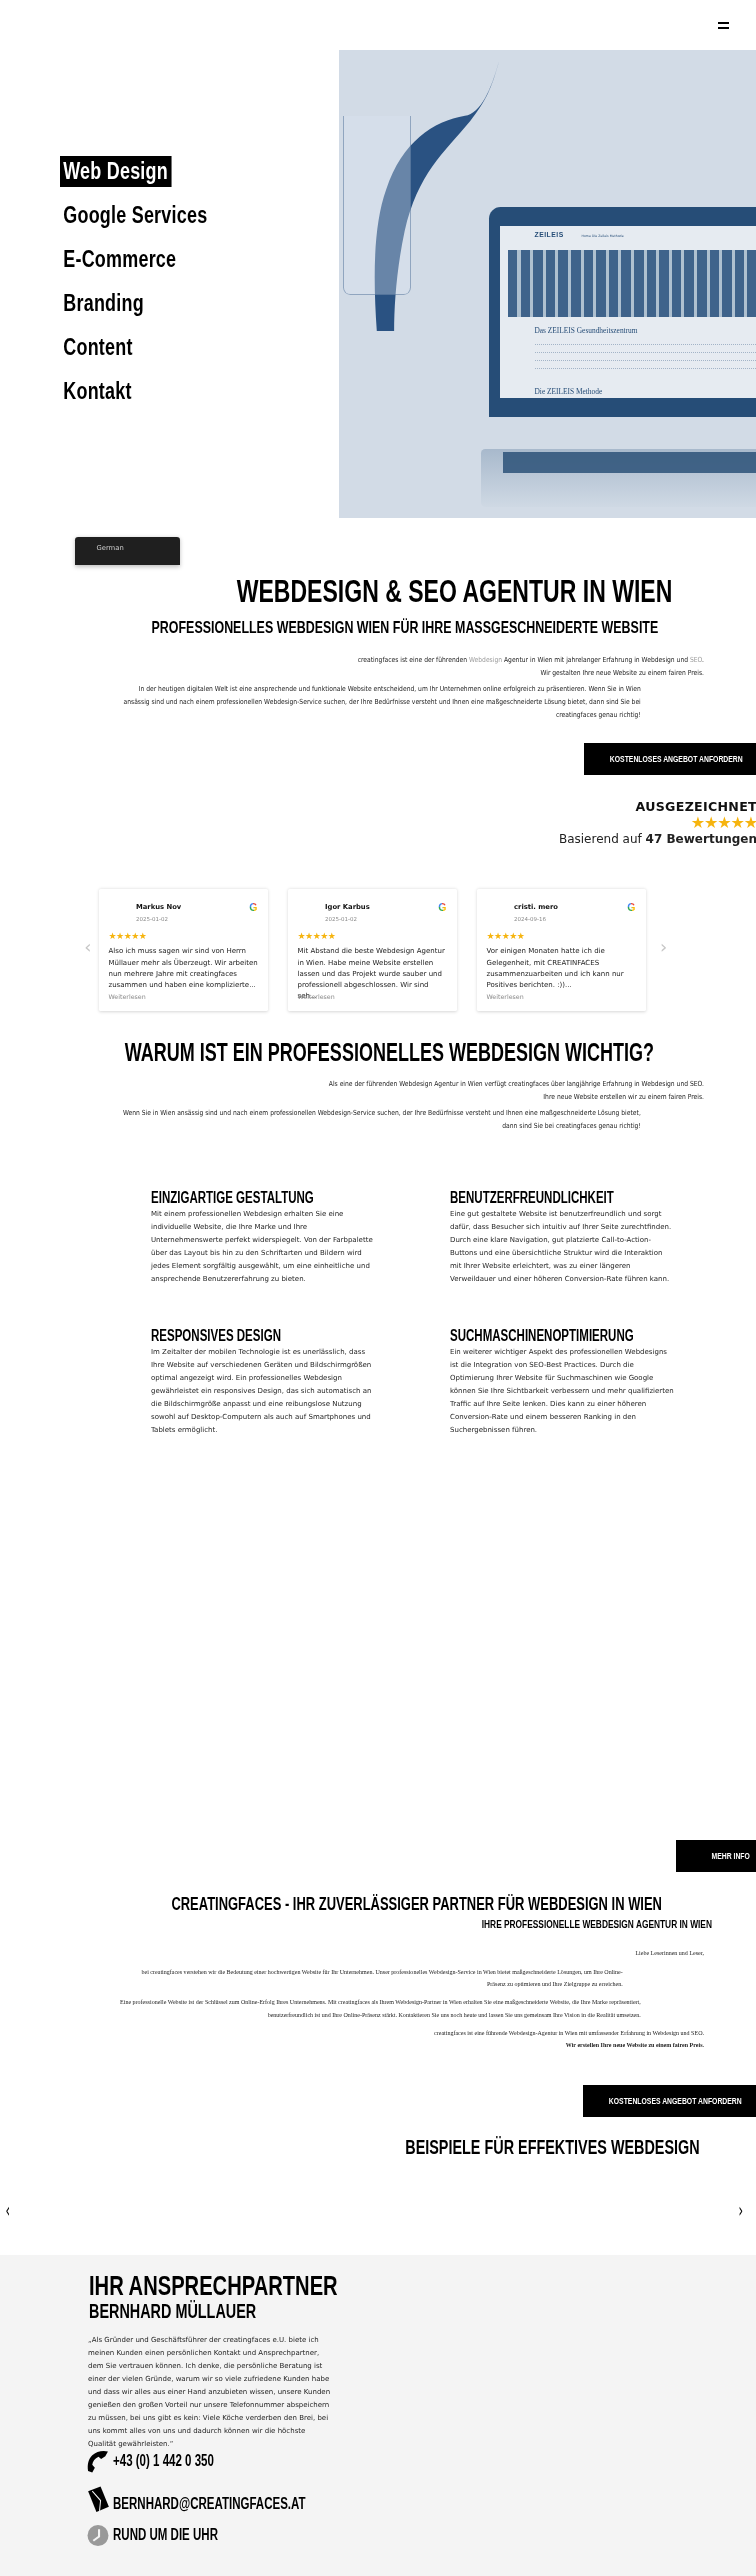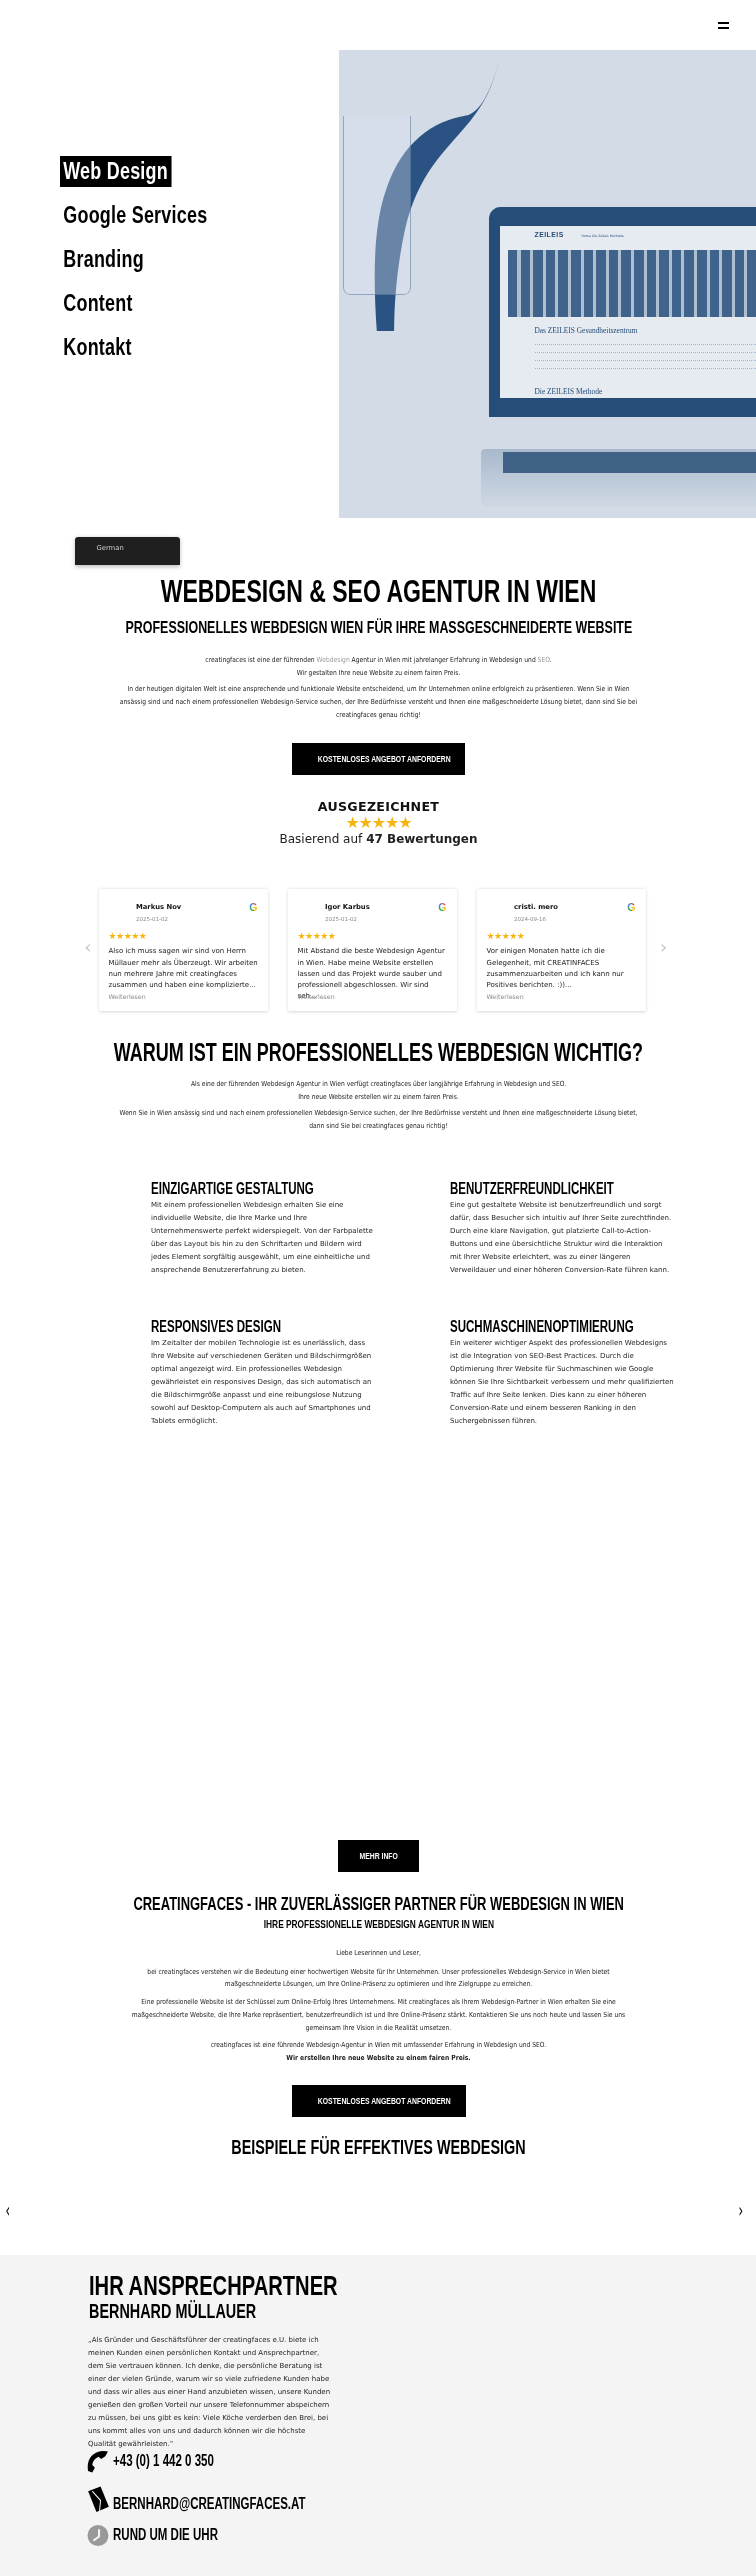--- a/index.html
+++ b/index.html
@@ -30,21 +30,21 @@
   .hero-image .laptop-inner .photo { position: absolute; left: 8.4px; top: 24px; right: 0; height: 67px; background: repeating-linear-gradient(90deg, #2d5580 0 9.5px, #a9bccd 9.5px 12.6px), #2d5580; opacity: 0.9; }
   .hero-image .laptop-inner .h1 { position: absolute; left: 35px; top: 100px; font-family: "Liberation Serif", serif; font-size: 7.4px; color: #264d77; white-space: nowrap; }
   .hero-image .laptop-inner .h2 { position: absolute; left: 35px; top: 161px; font-family: "Liberation Serif", serif; font-size: 7.4px; color: #264d77; white-space: nowrap; }
   .hero-image .laptop-inner .lines { position: absolute; left: 35px; right: 0; height: 0.5px; border-top: 1.1px dotted rgba(38,77,119,0.35); }
   .hero-image .laptop-base { position: absolute; left: 142px; top: 399px; width: 284px; height: 58px; background: linear-gradient(#a8b9cc, #cfd9e4); border-radius: 4.2px 0 0 4.2px; }
   .hero-image .keys { position: absolute; left: 22px; top: 3.2px; right: 0; height: 21px; background: #2c5178; opacity: 0.85; }
 
   
   .lang { position: absolute; left: 75px; top: 537px; width: 105px; height: 28px; background: #1f1f1f; border-radius: 3.2px 3.2px 0 0; box-shadow: 0 1.1px 4.2px rgba(0,0,0,0.25); color: #cfcfcf; font-size: 6.8px; padding: 7.4px 0 0 21.5px; cursor: pointer; }
 
-  .center { position: absolute; left: 0; width: 757px; text-align: center; }
+  .center { position: absolute; left: 0; width: 757px; text-align: right; }
   .h-cond { font-family: "Liberation Sans", sans-serif; font-weight: 700; text-transform: uppercase; display: inline-block; white-space: nowrap; transform: scaleX(0.72); color: #000; }
 
   .title-main { top: 573px; }
   .title-main .h-cond { font-size: 32px; line-height: 37px; }
   .subtitle-main { top: 617px; }
   .subtitle-main .h-cond { font-size: 17.3px; line-height: 21px; }
 
   .para { font-size: 7px; line-height: 12.6px; color: #222; }
   .para p { margin-bottom: 4.2px; }
   .narrow { transform: scaleX(0.86); transform-origin: center; display: block; }
@@ -74,36 +74,36 @@
   .rev-card .g { position: absolute; right: 10.5px; top: 11.6px; font-family: "Liberation Sans", sans-serif; font-weight: 700; font-size: 10.5px; background: conic-gradient(#ea4335 0 25%, #fbbc05 0 50%, #34a853 0 75%, #4285f4 0); -webkit-background-clip: text; background-clip: text; color: transparent; }
   .rev-card .s { position: absolute; left: 9.5px; top: 42px; color: #f6b40e; font-size: 9px; letter-spacing: -0.5px; }
   .rev-card .txt { position: absolute; left: 9.5px; top: 57px; width: 152px; font-size: 7px; line-height: 11.3px; color: #222; }
   .rev-card .more { position: absolute; left: 9.5px; top: 104px; font-size: 6.3px; color: #8a8a8a; cursor: pointer; }
 
   .why-title { top: 1036px; }
   .why-title .h-cond { font-size: 25px; line-height: 32px; }
   .why-text { top: 1078px; }
 
   
-  .feature { position: absolute; width: 226px; }
+  .feature { position: absolute; width: 226px; margin-top: 9px; }
   .feature .fh { font-family: "Liberation Sans", sans-serif; font-weight: 700; font-size: 16px; line-height: 19px; text-transform: uppercase; white-space: nowrap; transform: scaleX(0.72); transform-origin: left center; color: #000; }
   .feature .fp { font-size: 7px; line-height: 13px; color: #1e1e1e; margin-top: 1.1px; }
   .f1 { left: 151px; top: 1179px; }
   .f2 { left: 450px; top: 1179px; }
   .f3 { left: 151px; top: 1317px; }
   .f4 { left: 450px; top: 1317px; }
 
   .more-info { top: 1840px; }
   .more-info .btn { width: 81px; height: 32px; line-height: 32px; font-size: 9.5px; }
 
   .partner-title { top: 1894px; }
   .partner-title .h-cond { font-size: 18px; line-height: 21px; }
   .partner-sub { top: 1917px; }
   .partner-sub .h-cond { font-size: 11.6px; line-height: 13.7px; }
-  .partner-text { top: 1947px; }
+  .partner-text { top: 1947px; font-family: Liberation Serif, serif; }
   .partner-text b { font-weight: 700; }
 
   .cta2 { top: 2085px; }
   .cta2 .btn { width: 174px; height: 32px; line-height: 32px; font-size: 9.5px; }
 
   .examples-title { top: 2135px; }
   .examples-title .h-cond { font-size: 20px; line-height: 24px; }
 
   .slide-arrow { position: absolute; top: 2199px; font-size: 19px; color: #000; cursor: pointer; font-family: "DejaVu Sans", sans-serif; transform: scaleX(0.6); }
   .slide-arrow.left { left: 4.2px; }
@@ -122,20 +122,21 @@
 <body>
 
 <div class="hamburger">
   <span></span>
   <span></span>
 </div>
 
 <nav class="hero-nav">
   <a class="active" href="#"><span class="nav-label">Web Design</span></a>
   <a href="#"><span class="nav-label">Google Services</span></a>
+  <a href="#"><span class="nav-label">E-Commerce</span></a>
   <a href="#"><span class="nav-label">Branding</span></a>
   <a href="#"><span class="nav-label">Content</span></a>
   <a href="#"><span class="nav-label">Kontakt</span></a>
 </nav>
 
 <div class="hero-image">
   <svg class="leaf" viewBox="0 0 260 520">
     <path d="M255 5 C240 60 230 80 200 120 C150 180 100 220 75 330 C60 400 55 470 55 520 L22 520 C15 420 15 320 40 250 C70 160 130 120 190 110 C220 105 240 60 255 5 Z" fill="#2a5282"></path>
   </svg>
   <div class="glass"></div>

